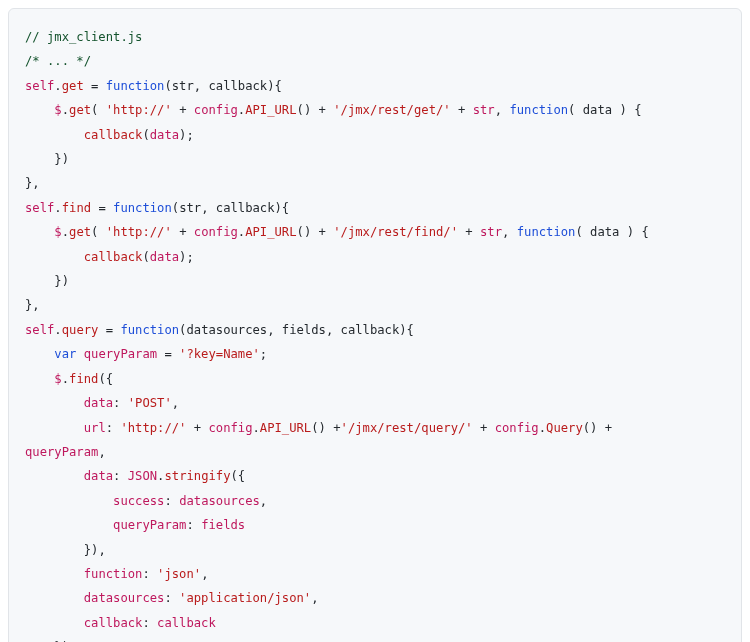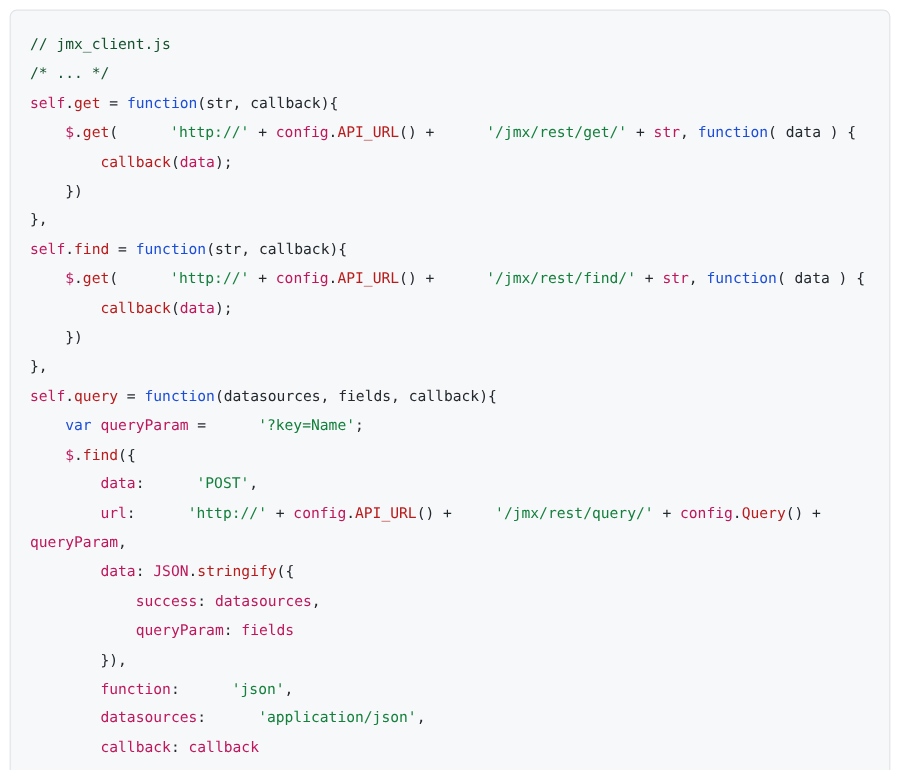--- a/index.html
+++ b/index.html
@@ -16,21 +16,21 @@
   font-size: 12.2px;
   line-height: 2.0;
   overflow-x: auto;
   white-space: pre;
   color: #24292e;
 }
 .tok-comment { color: #14532d; }
 .tok-keyword { color: #1d4ed8; }
 .tok-property { color: #be185d; }
 .tok-function { color: #b91c1c; }
-.tok-string { color: #15803d; margin-left: 36px; }
+.tok-string { color: #b91c1c; }
 .tok-param { color: #24292e; }
 .tok-punct { color: #24292e; }
 </style>
 </head>
 <body>
 
 <pre class="code-block"><span class="tok-comment">// jmx_client.js</span>
 <span class="tok-comment">/* ... */</span>
 <span class="tok-property">self</span><span class="tok-punct">.</span><span class="tok-function">get</span><span class="tok-punct"> = </span><span class="tok-keyword">function</span><span class="tok-punct">(</span><span class="tok-param">str</span><span class="tok-punct">, </span><span class="tok-param">callback</span><span class="tok-punct">){</span>
 <span>    </span><span class="tok-property">$</span><span class="tok-punct">.</span><span class="tok-function">get</span><span class="tok-punct">( </span><span class="tok-string">'http://'</span><span class="tok-punct"> + </span><span class="tok-property">config</span><span class="tok-punct">.</span><span class="tok-function">API_URL</span><span class="tok-punct">() + </span><span class="tok-string">'/jmx/rest/get/'</span><span class="tok-punct"> + </span><span class="tok-property">str</span><span class="tok-punct">, </span><span class="tok-keyword">function</span><span class="tok-punct">( </span><span class="tok-param">data</span><span class="tok-punct"> ) {</span>

